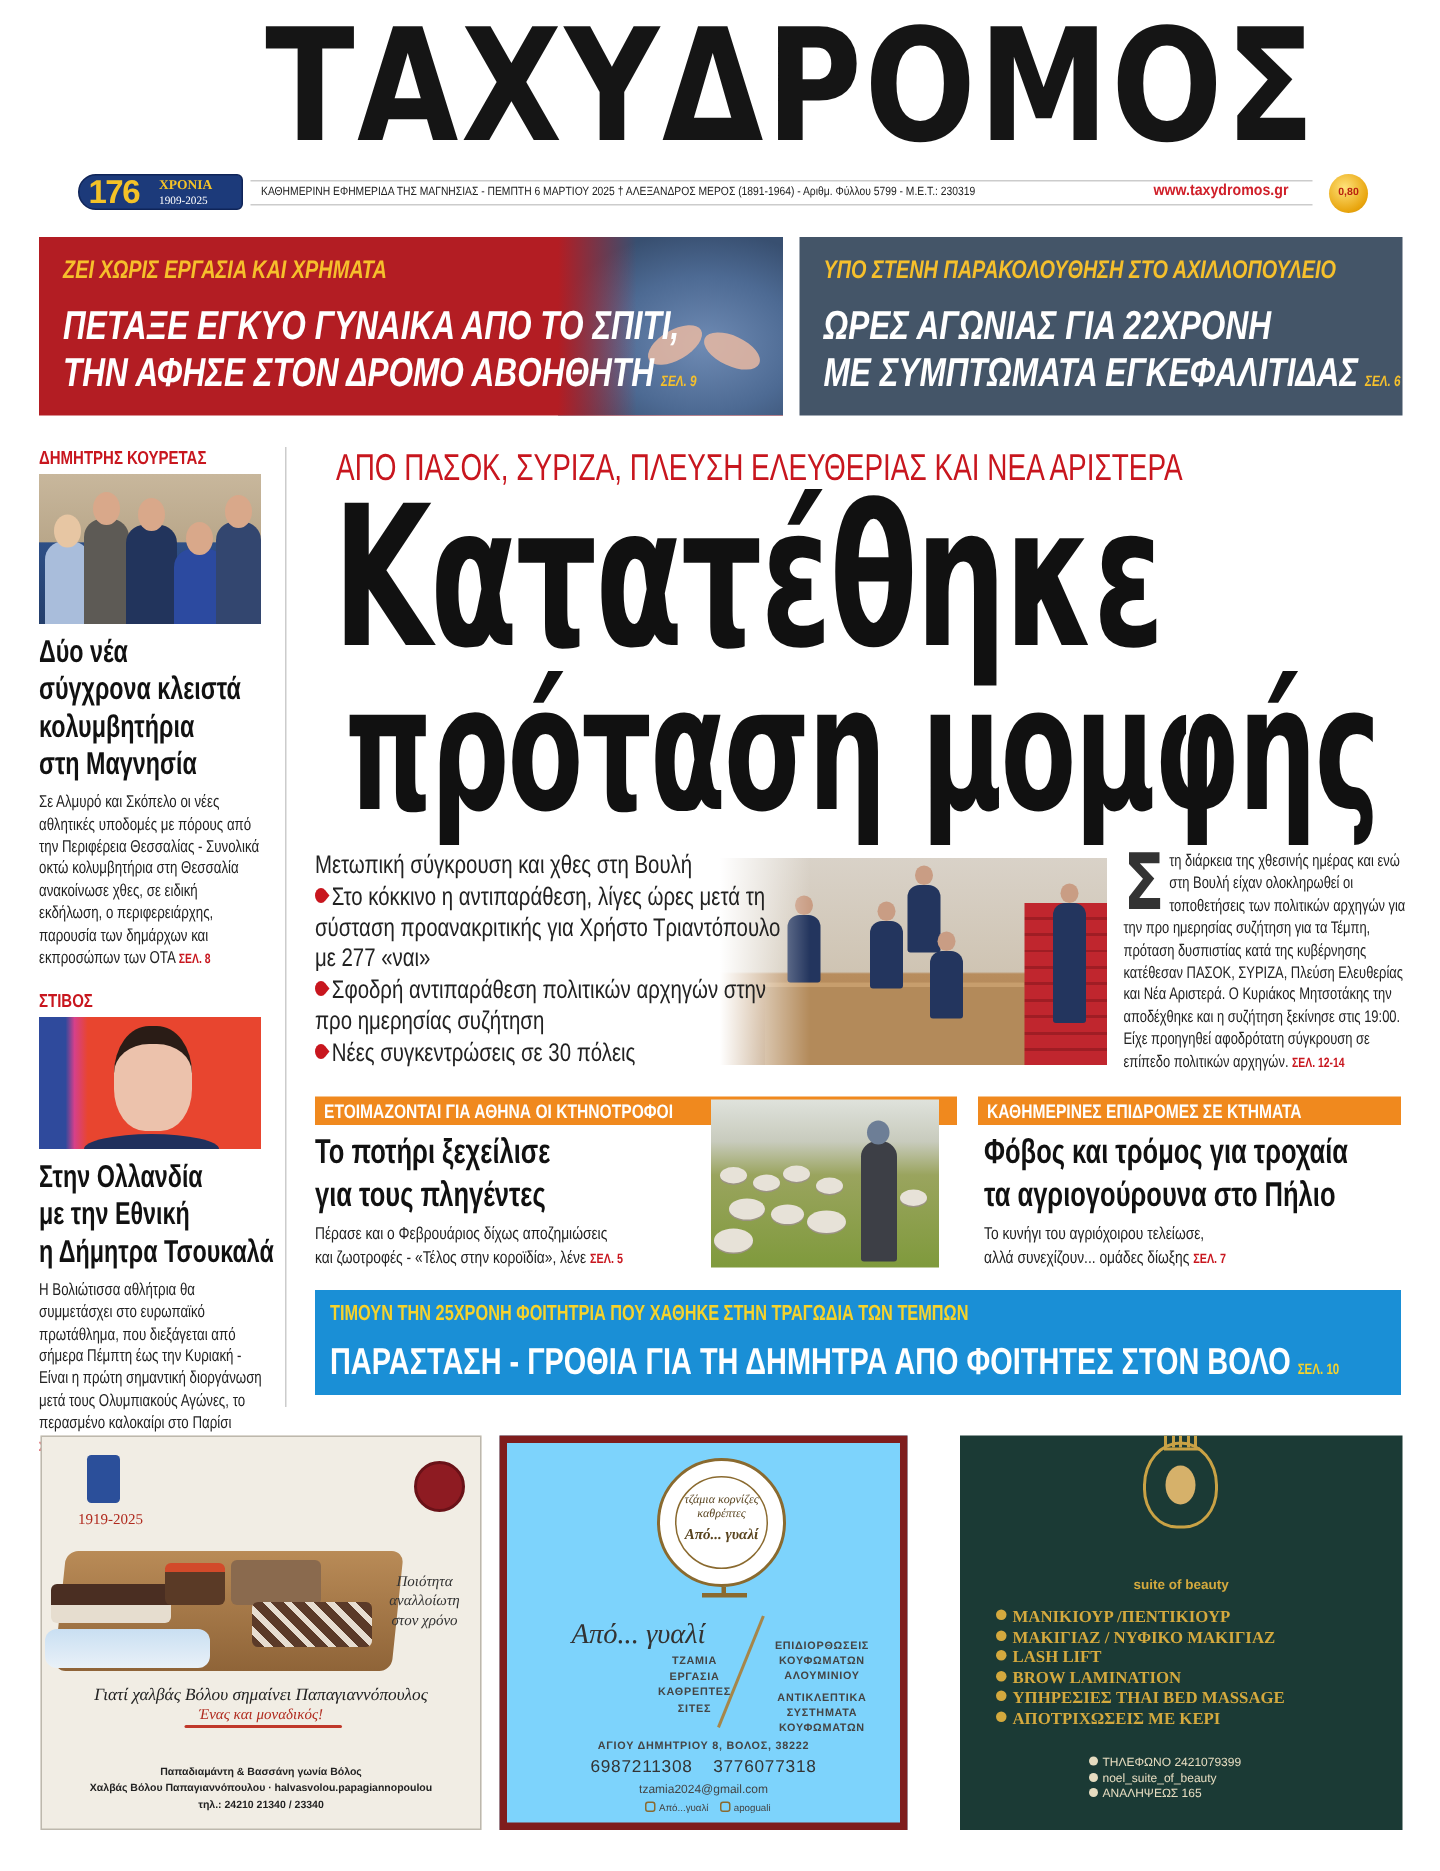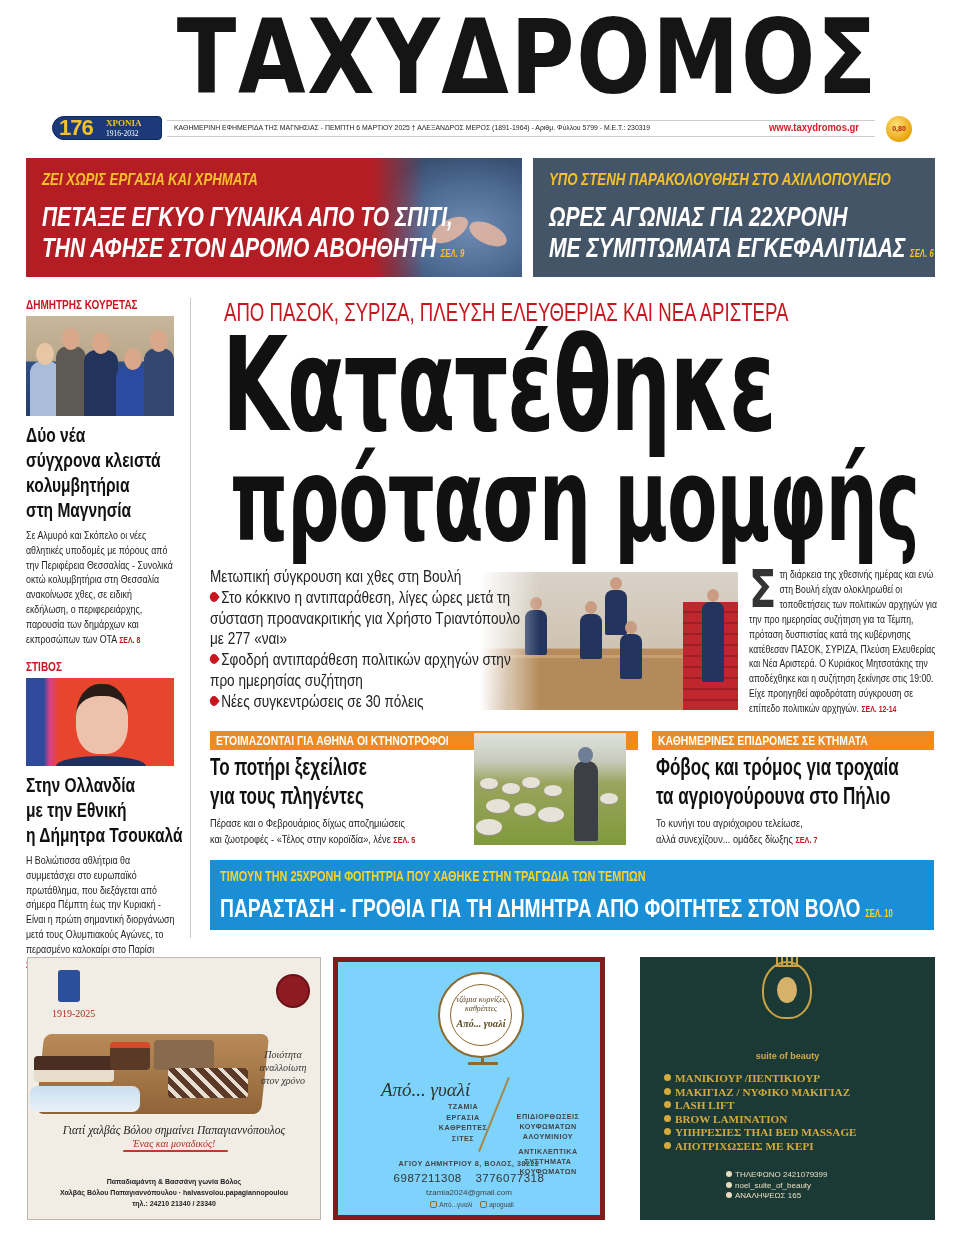--- a/index.html
+++ b/index.html
@@ -98,21 +98,21 @@
   .ad1-contact { position: absolute; left: 0; width: 100%; text-align: center; font-size: 7px; font-weight: bold; color: #222; white-space: nowrap; }
 
   .ad2-globe { position: absolute; left: 100px; top: 10px; width: 86px; height: 86px; border-radius: 50%; border: 2px solid #8a6a2f; background: #fff; }
   .ad2-globe .inner { position: absolute; left: 10px; top: 10px; width: 62px; height: 62px; border-radius: 50%; border: 1px solid #8a6a2f; text-align: center; font-family: "Liberation Serif", serif; font-style: italic; font-size: 8px; color: #5a4520; padding-top: 10px; line-height: 9px; }
   .ad2-globe .inner b { display: block; margin-top: 6px; font-size: 10px; }
   .ad2-stand { position: absolute; left: 130px; top: 100px; width: 30px; height: 3px; background: #8a6a2f; }
   .ad2-stand2 { position: absolute; left: 143px; top: 96px; width: 3px; height: 6px; background: #8a6a2f; }
   .ad2-script { position: absolute; left: 43px; top: 117px; font-family: "Liberation Serif", serif; font-style: italic; font-size: 19px; color: #333; white-space: nowrap; }
   .ad2-slash { position: absolute; left: 141px; top: 115px; width: 2px; height: 80px; background: #a6864a; transform: rotate(22deg); transform-origin: top left; left: 170px; }
   .ad2-left { position: absolute; left: 90px; top: 140px; width: 70px; text-align: center; font-size: 7.2px; line-height: 10.5px; font-weight: bold; color: #444; letter-spacing: .5px; }
-  .ad2-right { position: absolute; left: 170px; top: 130px; width: 80px; text-align: center; font-size: 7.2px; line-height: 10px; font-weight: bold; color: #444; letter-spacing: .5px; margin-top: 20px; }
+  .ad2-right { position: absolute; left: 170px; top: 130px; width: 80px; text-align: center; font-size: 7.2px; line-height: 10px; font-weight: bold; color: #444; letter-spacing: .5px; }
   .ad2-addr { position: absolute; left: 0; top: 197px; width: 100%; text-align: center; font-size: 7.2px; font-weight: bold; color: #444; letter-spacing: .5px; }
   .ad2-phones { position: absolute; left: 0; top: 210px; width: 100%; text-align: center; font-size: 11.5px; color: #333; letter-spacing: .5px; word-spacing: 10px; }
   .ad2-email { position: absolute; left: 0; top: 226px; width: 100%; text-align: center; font-size: 8px; color: #444; }
   .ad2-social { position: absolute; left: 0; top: 239px; width: 100%; text-align: center; font-size: 6.5px; color: #444; }
   .ad2-social .ico { display: inline-block; width: 7px; height: 7px; border-radius: 2px; border: 1px solid #8a6a2f; vertical-align: -1px; margin: 0 2px 0 6px; }
 
   .ad3-crest { position: absolute; left: 122px; top: 4px; width: 50px; height: 58px; border-radius: 50% 50% 45% 45%; border: 2px solid #c9a245; }
   .ad3-crest .face { position: absolute; left: 13px; top: 14px; width: 20px; height: 26px; border-radius: 50%; background: #d6b16a; }
   .ad3-crest .crown { position: absolute; left: 12px; top: -6px; width: 24px; height: 10px; border-bottom: 2px solid #c9a245; background: repeating-linear-gradient(90deg, #c9a245 0 2px, transparent 2px 5px); }
   .ad3-brand { position: absolute; left: 0; top: 64px; width: 100%; text-align: center; font-family: "Liberation Serif", serif; font-weight: bold; font-size: 22px; color: #d4a93e; letter-spacing: 1px; }
@@ -126,21 +126,21 @@
 <body>
 
 <header>
   <div class="masthead">
     <span class="masthead-title">ΤΑΧΥΔΡΟΜΟΣ</span>
   </div>
   <div class="infobar">
     <div class="years-badge">
       <span class="years-num">176</span>
       <span class="years-word">ΧΡΟΝΙΑ</span>
-      <span class="years-range">1916-2032</span>
+      <span class="years-range">1909-2025</span>
     </div>
     <div class="info-line"></div>
     <div class="info-line bottom"></div>
     <span class="info-text">ΚΑΘΗΜΕΡΙΝΗ ΕΦΗΜΕΡΙΔΑ ΤΗΣ ΜΑΓΝΗΣΙΑΣ  -  ΠΕΜΠΤΗ 6 ΜΑΡΤΙΟΥ 2025 † ΑΛΕΞΑΝΔΡΟΣ ΜΕΡΟΣ (1891-1964) - Αριθμ. Φύλλου 5799 - Μ.Ε.Τ.: 230319</span>
     <span class="info-url">www.taxydromos.gr</span>
     <div class="price-coin"><span>0,80</span></div>
   </div>
 </header>
 
 <section class="banner red">

